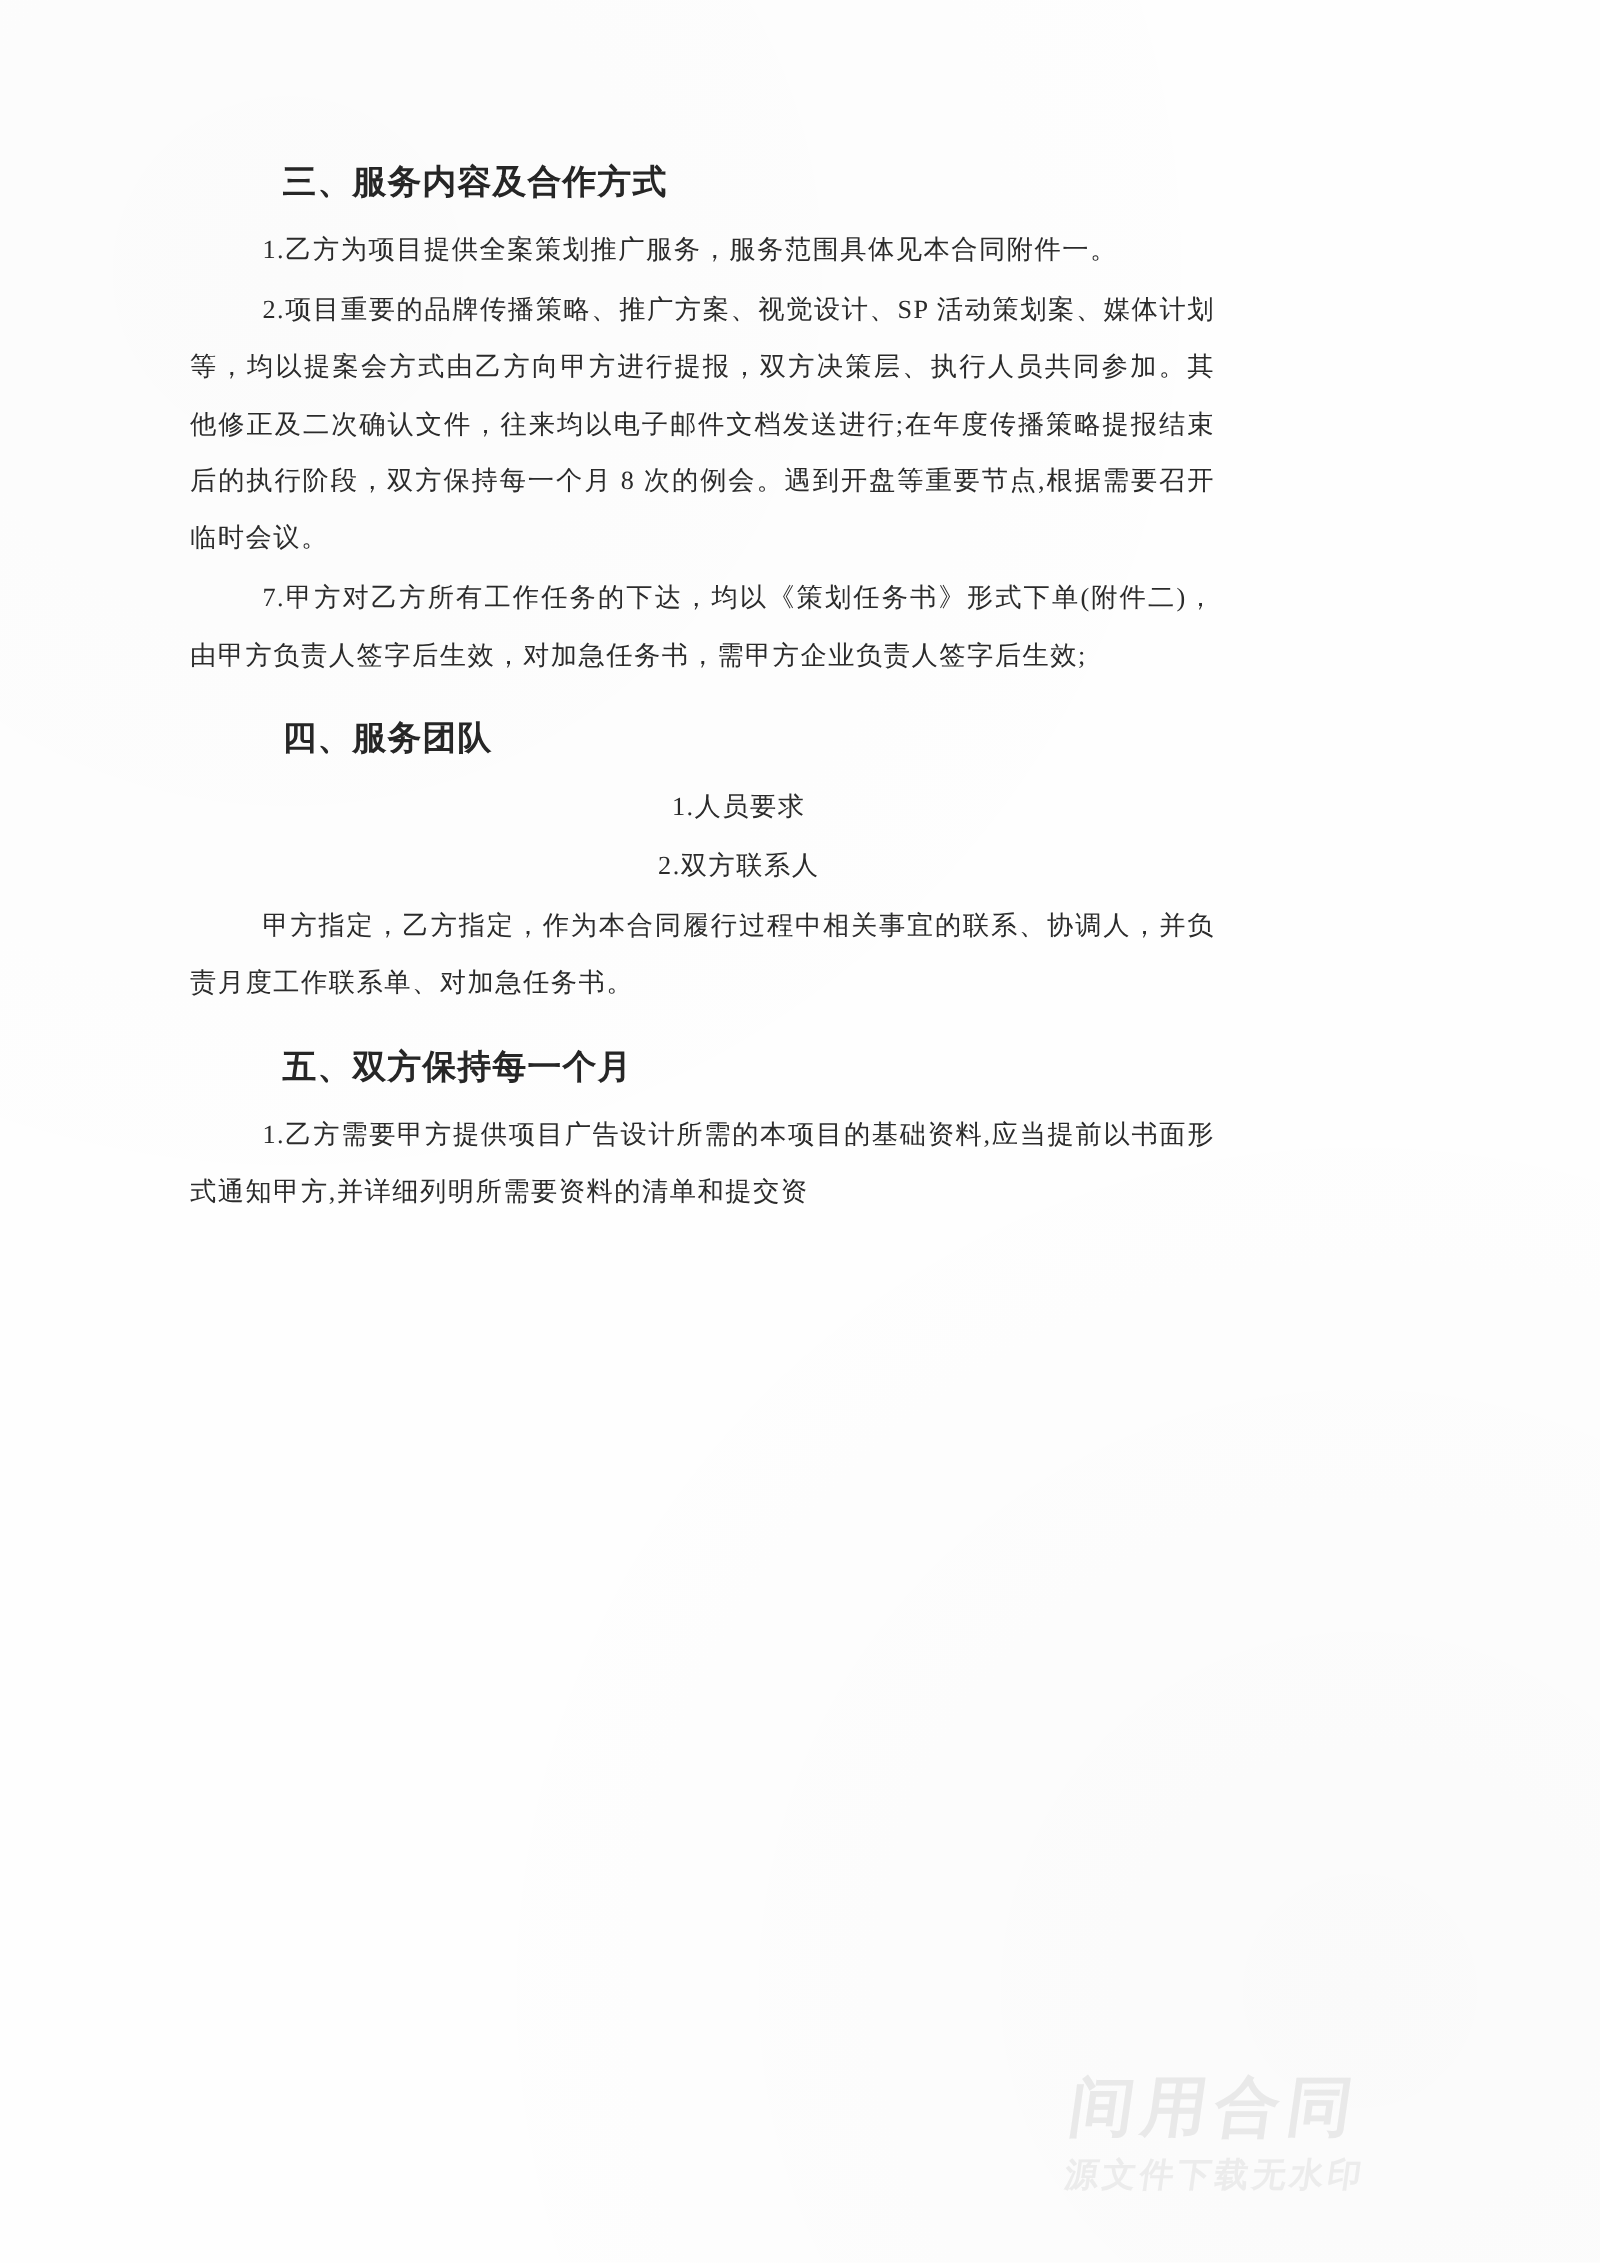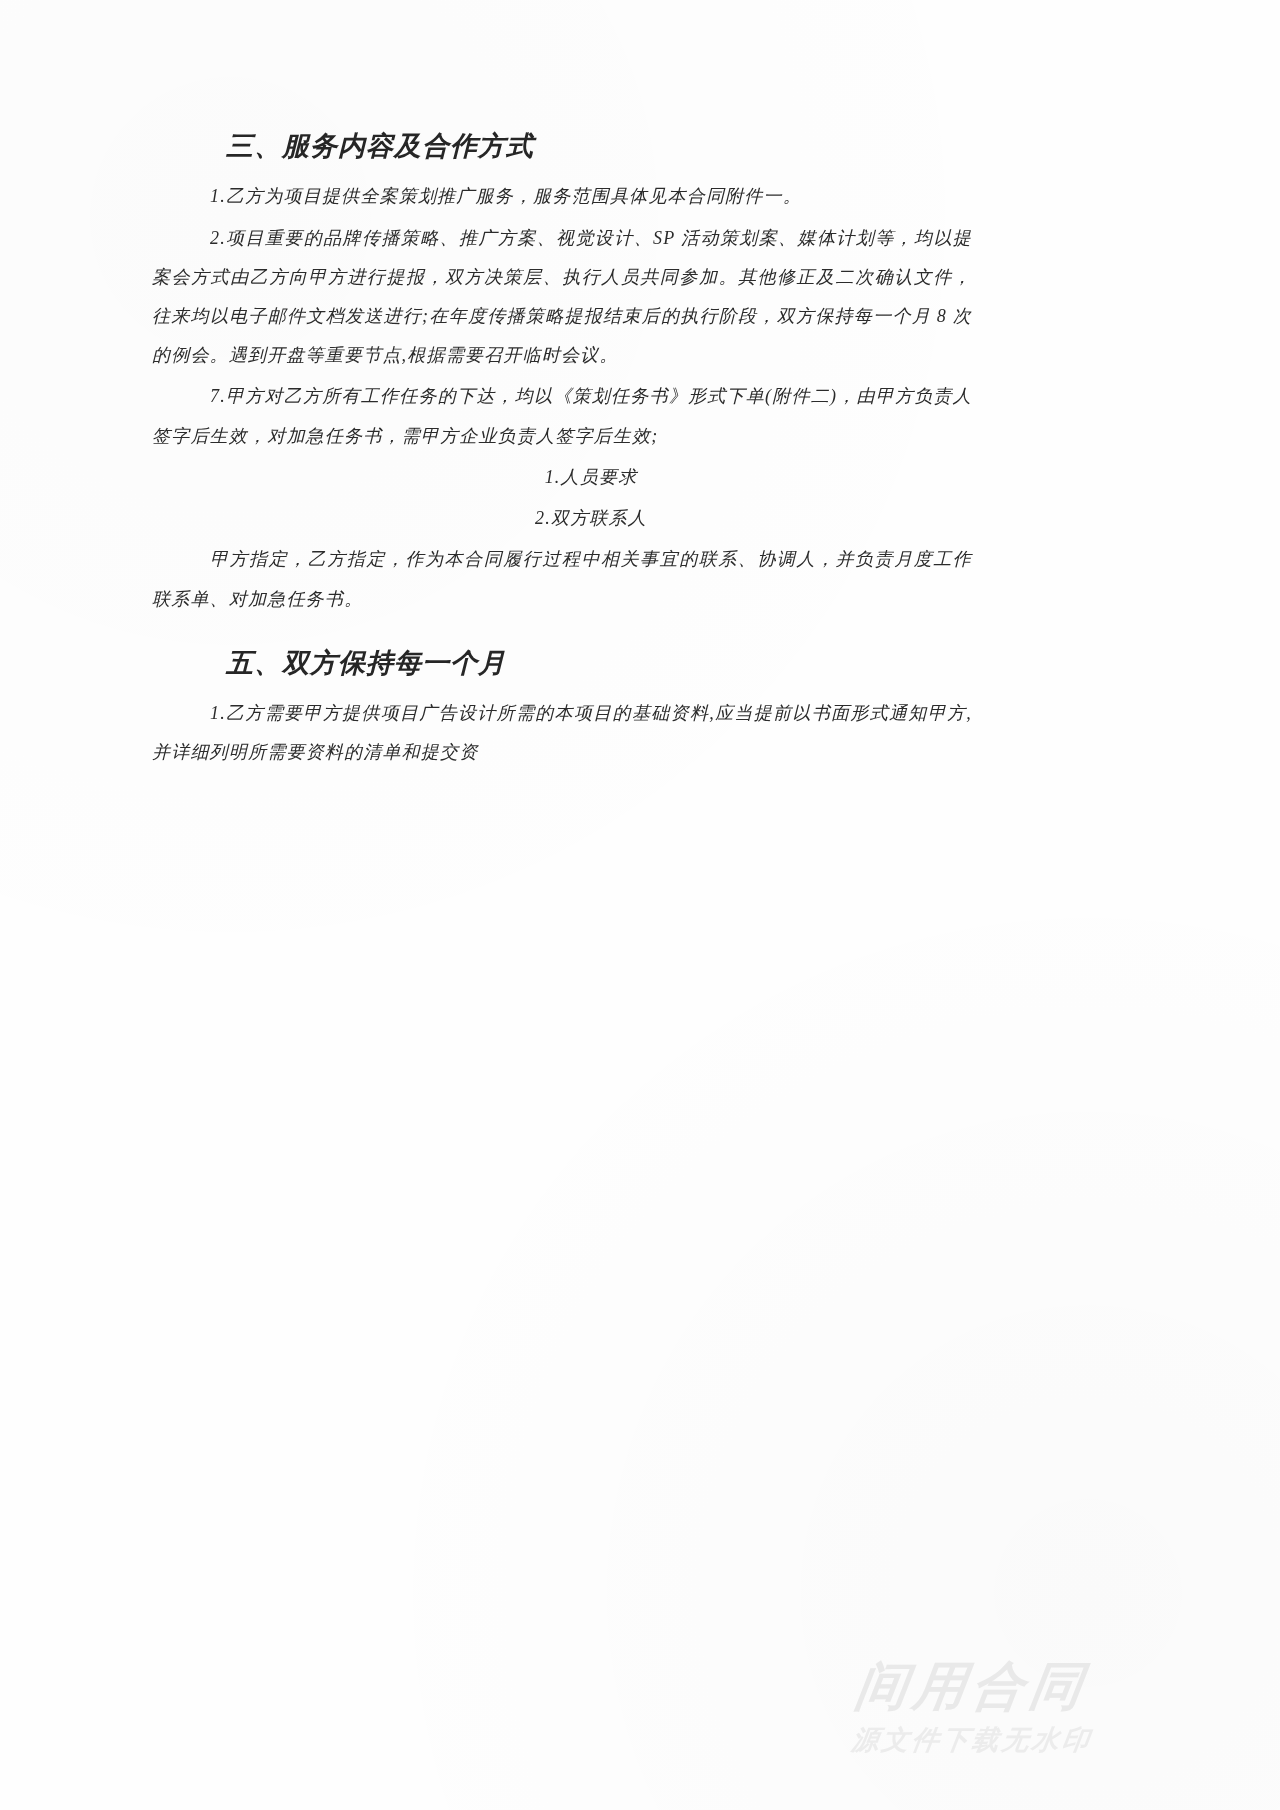--- a/index.html
+++ b/index.html
@@ -16,21 +16,20 @@
   }
 
   
   #page {
     position: absolute;
     inset: 0;
     background: #fefefe;
     background-image:
       radial-gradient(circle at 18% 12%, rgba(0,0,0,0.012) 0%, rgba(0,0,0,0) 45%),
       radial-gradient(circle at 85% 88%, rgba(0,0,0,0.015) 0%, rgba(0,0,0,0) 40%);
-    font-style: italic;
   }
 
   
   #watermark {
     position: absolute;
     right: 48px;
     bottom: 52px;
     width: 520px;
     text-align: center;
     user-select: none;
@@ -72,21 +71,21 @@
     color: #262626;
     letter-spacing: 1px;
     margin: 0 0 6px 0;
     padding-left: 74px;
     line-height: 1.9;
   }
   .heading.sp-top { margin-top: 18px; }
 
   .para {
     font-family: "Liberation Serif", "DejaVu Serif", serif;
-    font-size: 18px;
+    font-size: 21px;
     color: #2b2b2b;
     line-height: 2.18;
     letter-spacing: 1.2px;
     margin: 0 0 2px 0;
     text-align: justify;
     text-justify: inter-character;
     text-indent: 58px;
     word-break: break-all;
   }
   .para.last-short { text-align: center; }
@@ -104,20 +103,21 @@
   <div id="content">
 
     <h2 class="heading">三、服务内容及合作方式</h2>
 
     <p class="para">1.乙方为项目提供全案策划推广服务，服务范围具体见本合同附件一。</p>
 
     <p class="para">2.项目重要的品牌传播策略、推广方案、视觉设计、SP 活动策划案、媒体计划等，均以提案会方式由乙方向甲方进行提报，双方决策层、执行人员共同参加。其他修正及二次确认文件，往来均以电子邮件文档发送进行;在年度传播策略提报结束后的执行阶段，双方保持每一个月 8 次的例会。遇到开盘等重要节点,根据需要召开临时会议。</p>
 
     <p class="para">7.甲方对乙方所有工作任务的下达，均以《策划任务书》形式下单(附件二)，由甲方负责人签字后生效，对加急任务书，需甲方企业负责人签字后生效;</p>
 
+    <h2 class="heading sp-top">四、服务团队</h2>
 
     <p class="para last-short">1.人员要求</p>
 
 
     <p class="para last-short">2.双方联系人</p>
 
     <p class="para">甲方指定，乙方指定，作为本合同履行过程中相关事宜的联系、协调人，并负责月度工作联系单、对加急任务书。</p>
 
     <h2 class="heading sp-top">五、双方保持每一个月</h2>
 

